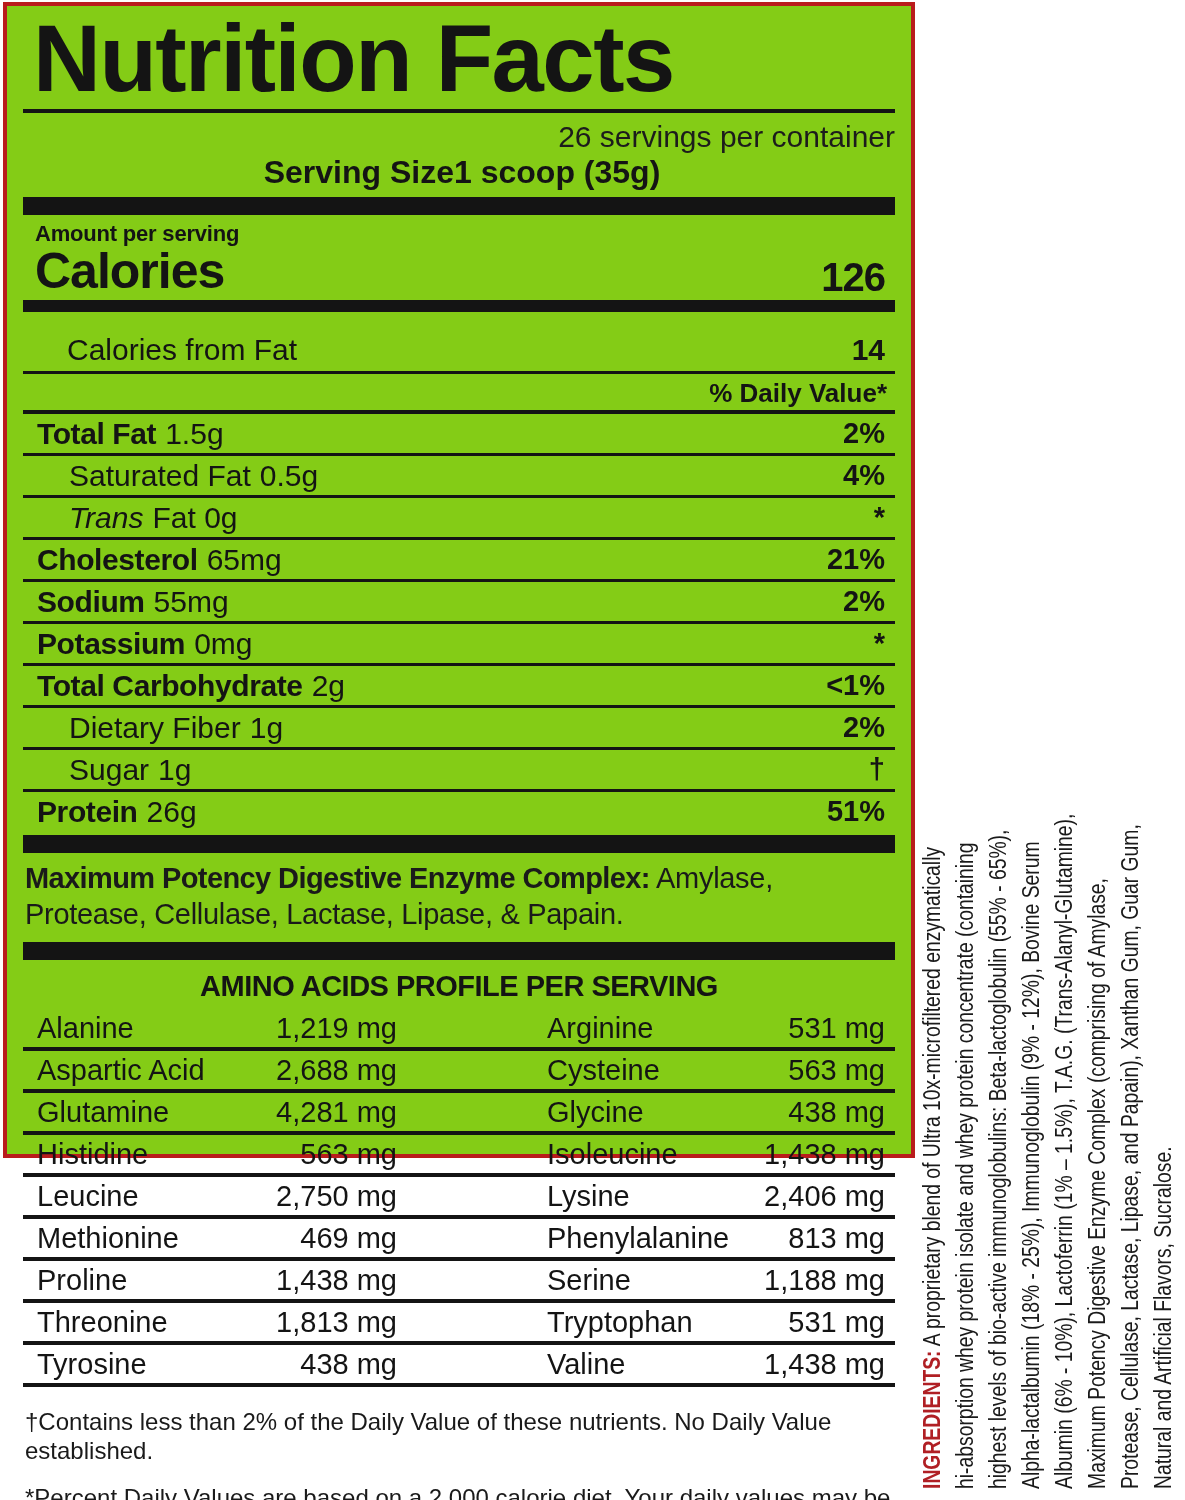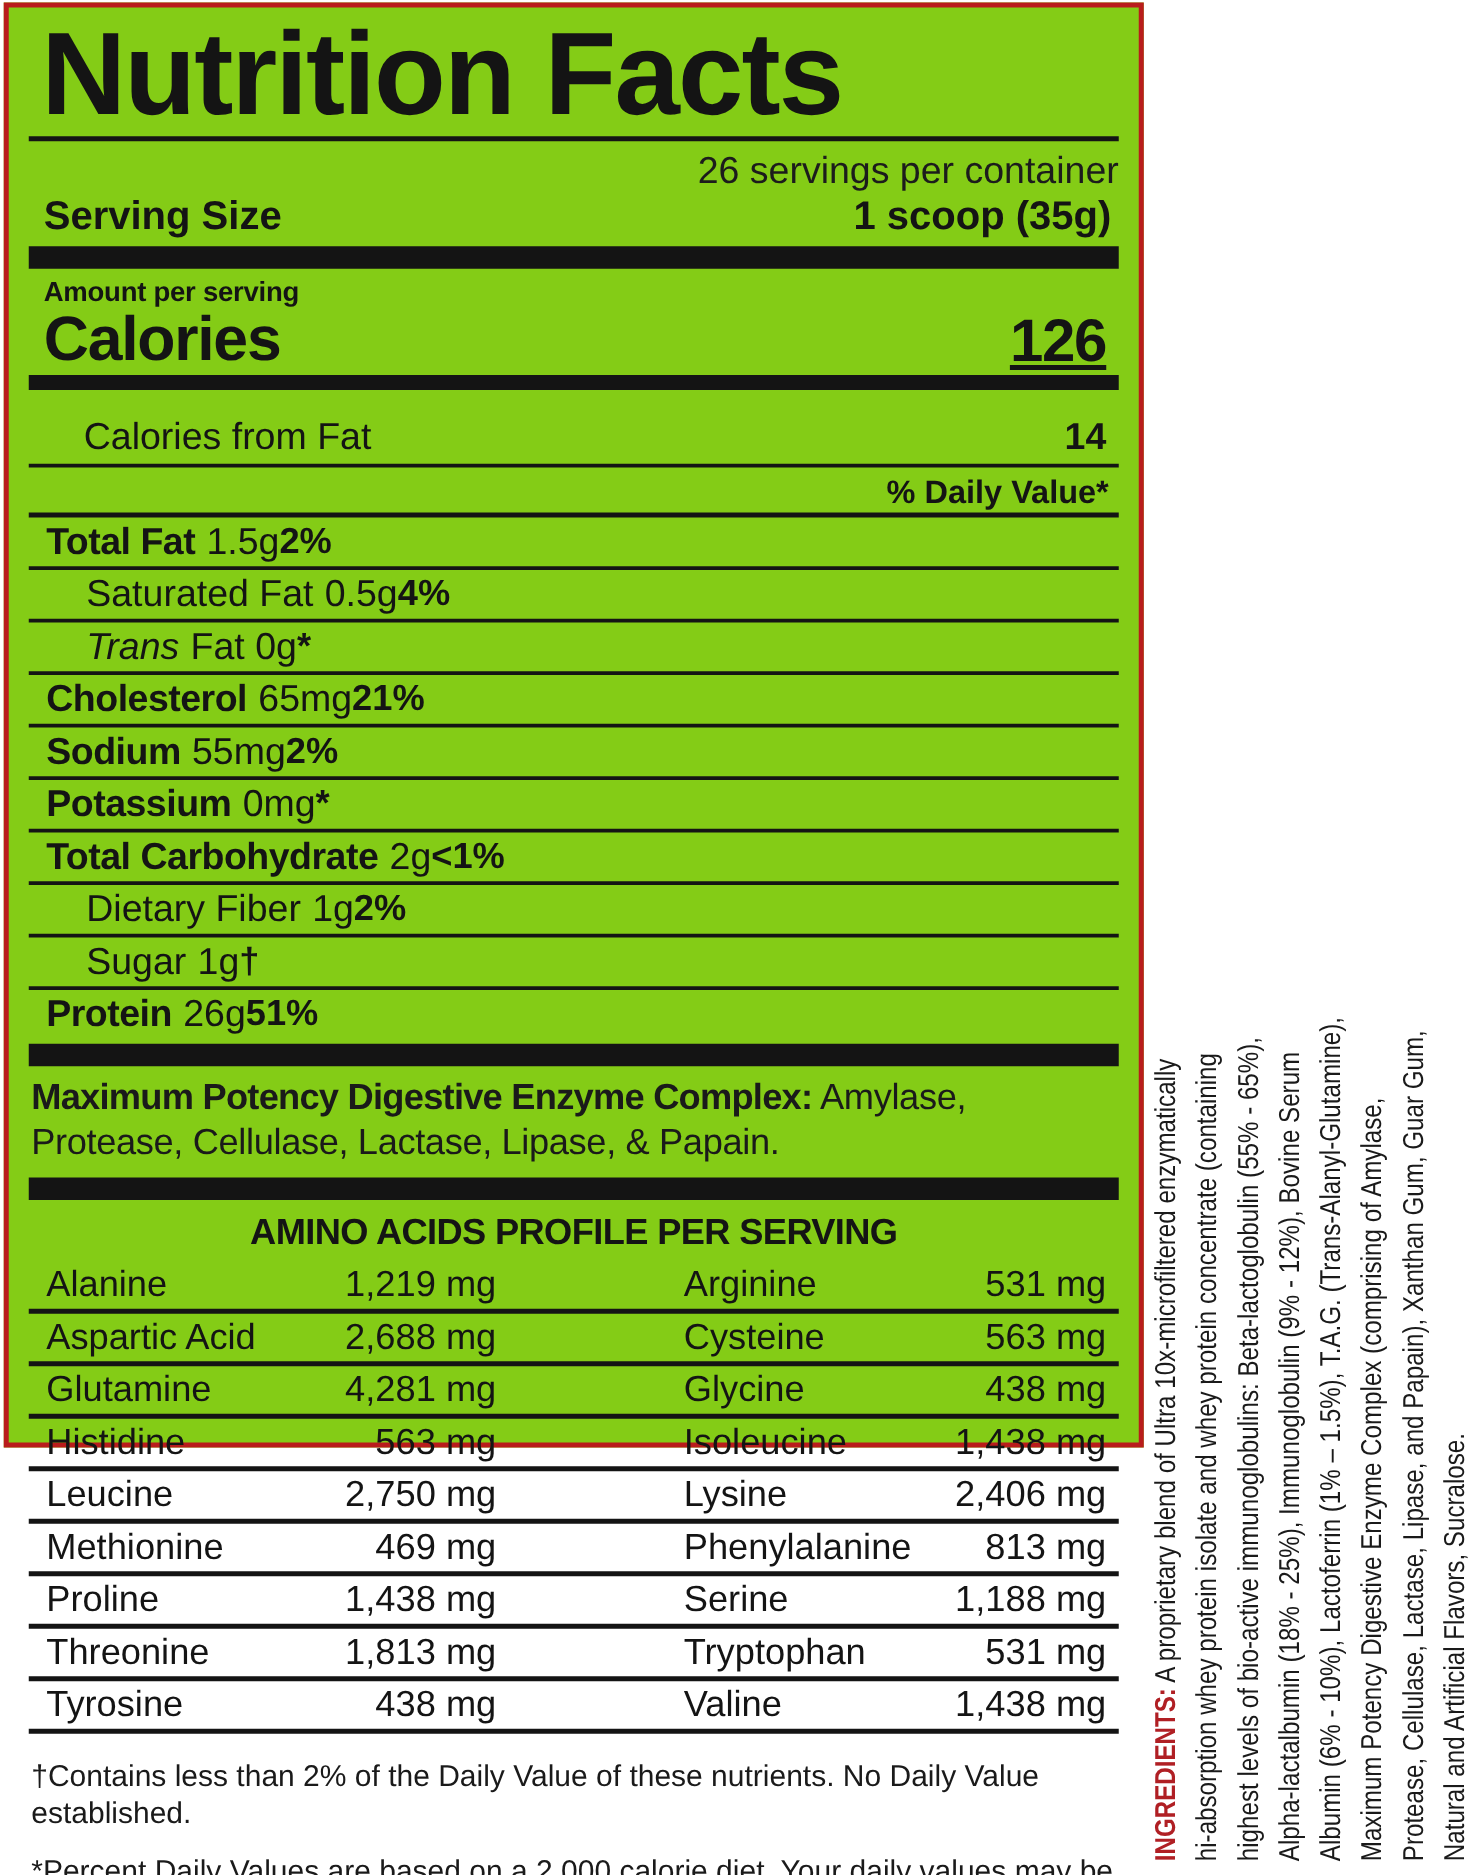--- a/index.html
+++ b/index.html
@@ -13,33 +13,33 @@
 
   
   .label-box{
     position:absolute;left:3px;top:2px;width:912px;height:1156px;
     border:4px solid #b91c1c;background:#84cc16;box-sizing:border-box;
     padding:0 16px;
   }
   .title{font-size:94px;font-weight:bold;letter-spacing:-1.5px;line-height:1.0;margin:6px 0 0 10px;white-space:nowrap;}
   .rule-title{height:4px;background:#141414;margin-top:3px;}
   .servings{font-size:30px;line-height:1.05;margin:8px 0 0 12px;color:#1c1c1c;text-align:right;}
-  .ss-row{display:flex;justify-content:space-between;align-items:baseline;font-weight:bold;font-size:32px;line-height:1.05;margin:3px 6px 8px 12px;}
+  .ss-row{display:flex;justify-content:center;align-items:baseline;font-weight:bold;font-size:32px;line-height:1.05;margin:3px 6px 8px 12px;}
   .bar{height:18px;background:#141414;}
   .bar-med{height:12px;background:#141414;}
   .aps{font-weight:bold;font-size:22px;line-height:1.1;margin:7px 0 0 12px;letter-spacing:-0.2px;}
   .cal-row{display:flex;justify-content:space-between;align-items:flex-end;margin:0 10px 4px 12px;}
   .cal-label{font-weight:bold;font-size:50px;letter-spacing:-1px;line-height:1.0;}
-  .cal-value{font-weight:bold;font-size:48px;line-height:0.92;letter-spacing:-1px;text-decoration:underline;}
+  .cal-value{font-weight:bold;font-size:40px;line-height:0.92;letter-spacing:-1px;}
 
   .cff{display:flex;justify-content:space-between;align-items:center;height:42px;border-bottom:3px solid #141414;font-size:30px;padding:17px 10px 0 44px;}
   .cff .val{font-weight:bold;}
   .dv-row{text-align:right;font-weight:bold;font-size:26px;height:36px;line-height:38px;border-bottom:4px solid #141414;padding-right:8px;}
 
-  .nrow{display:flex;align-items:center;height:39px;border-bottom:3px solid #141414;padding:0 10px 0 14px;font-size:30px;}
+  .nrow{display:flex;justify-content:space-between;align-items:center;height:39px;border-bottom:3px solid #141414;padding:0 10px 0 14px;font-size:30px;}
   .nrow .nname{font-weight:bold;letter-spacing:-0.4px;}
   .nrow.sub{padding-left:46px;}
   .nrow.sub .nname{font-weight:normal;letter-spacing:0;}
   .it{font-style:italic;}
   .namt{margin-left:9px;}
   .ndv{font-weight:bold;font-size:29px;}
   .nrow.last{border-bottom:none;}
 
   .enzyme{font-size:29px;line-height:1.24;margin:8px 0 9px 2px;letter-spacing:-0.3px;color:#1a1a1a;}
   .enzyme .lead{font-weight:bold;letter-spacing:-0.6px;}

